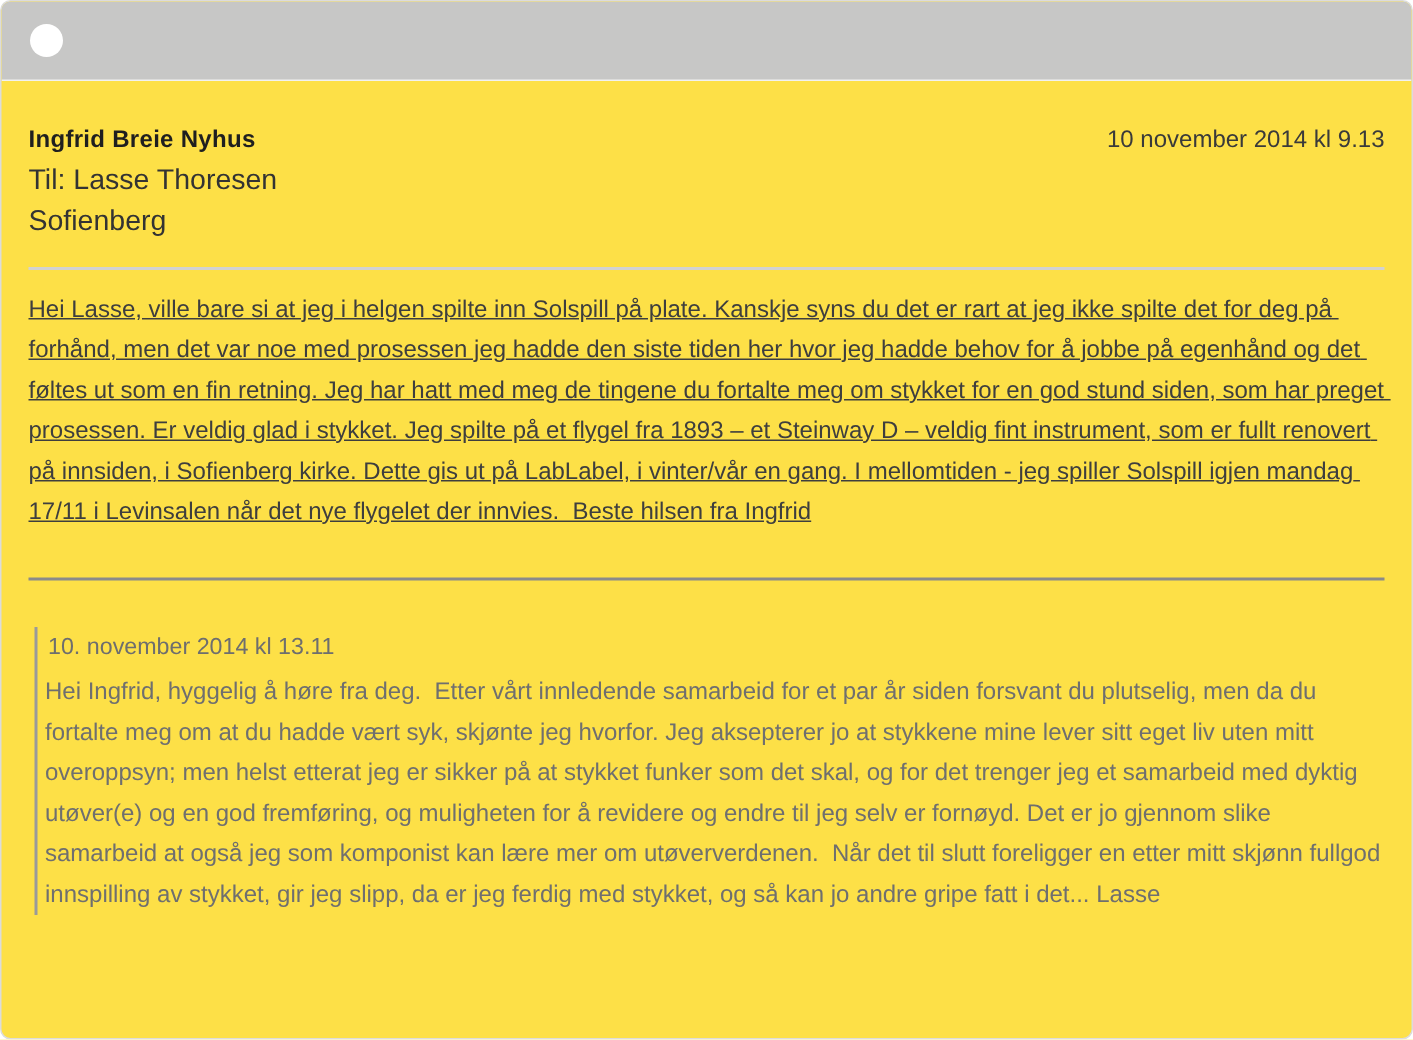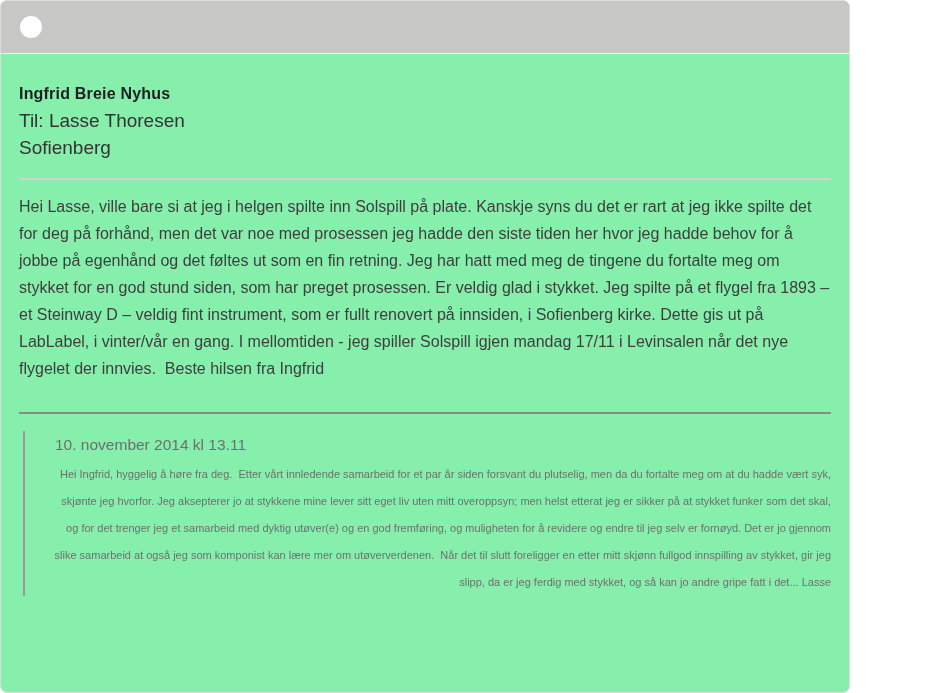--- a/index.html
+++ b/index.html
@@ -1,21 +1,21 @@
 <!DOCTYPE html>
 <html><head>
 <meta charset="utf-8">
 <style>
   html, body { margin: 0; padding: 0; background: #ffffff; }
   .window {
     position: relative;
-    width: 850px;
+    width: 942px;
     height: 693px;
     box-sizing: border-box;
-    background: #86efac;
+    background: #fde047;
     border: 1px solid #dcdcdc;
     border-radius: 7px;
     overflow: hidden;
     font-family: "Liberation Sans", sans-serif;
     -webkit-font-smoothing: antialiased;
   }
   .titlebar {
     height: 52px;
     background: #c7c7c6;
     border-bottom: 1px solid #f1f1f0;
@@ -62,57 +62,58 @@
     border: none;
     border-top: 2px solid #d2d2d2;
     margin: 17px 0 0 0;
   }
   .message-body {
     margin: 13px 0 0 0;
     font-size: 16px;
     line-height: 27px;
     color: #3e3e3e;
     white-space: pre-wrap;
+    text-decoration: underline;
   }
   .hr2 {
     border: none;
     border-top: 2px solid #8a8a8a;
     margin: 30px 0 0 0;
   }
   .quote {
-    margin: 17px 0 0 4px;
-    padding-left: 28px;
+    margin: 31px 0 0 4px;
+    padding-left: 5px;
     border-left: 2px solid #9a9a9a;
   }
   .quote-date {
     font-size: 15.5px;
     color: #6e6e6e;
     line-height: 27px;
     padding-left: 2px;
   }
   .quote-body {
     margin: 3px 0 0 0;
-    font-size: 11px;
+    font-size: 16px;
     line-height: 27px;
     color: #6f6f6f;
     white-space: pre-wrap;
-    text-align: right;
   }
 </style>
 </head>
 <body>
 
 <div class="window">
   <div class="titlebar">
     <div class="window-circle"></div>
   </div>
   <div class="content">
     <div class="header">
       <div class="header-top">
         <span class="sender">Ingfrid Breie Nyhus</span>
+        <span class="msg-date">10 november 2014 kl 9.13</span>
       </div>
       <div class="to-line">Til: Lasse Thoresen</div>
       <div class="subject-line">Sofienberg</div>
     </div>
     <hr class="hr1">
     <p class="message-body">Hei Lasse, ville bare si at jeg i helgen spilte inn Solspill på plate. Kanskje syns du det er rart at jeg ikke spilte det for deg på forhånd, men det var noe med prosessen jeg hadde den siste tiden her hvor jeg hadde behov for å jobbe på egenhånd og det føltes ut som en fin retning. Jeg har hatt med meg de tingene du fortalte meg om stykket for en god stund siden, som har preget prosessen. Er veldig glad i stykket. Jeg spilte på et flygel fra 1893 – et Steinway D – veldig fint instrument, som er fullt renovert på innsiden, i Sofienberg kirke. Dette gis ut på LabLabel, i vinter/vår en gang. I mellomtiden - jeg spiller Solspill igjen mandag 17/11 i Levinsalen når det nye flygelet der innvies.  Beste hilsen fra Ingfrid</p>
     <hr class="hr2">
     <blockquote class="quote">
       <div class="quote-date">10. november 2014 kl 13.11</div>
       <p class="quote-body">Hei Ingfrid, hyggelig å høre fra deg.  Etter vårt innledende samarbeid for et par år siden forsvant du plutselig, men da du fortalte meg om at du hadde vært syk, skjønte jeg hvorfor. Jeg aksepterer jo at stykkene mine lever sitt eget liv uten mitt overoppsyn; men helst etterat jeg er sikker på at stykket funker som det skal, og for det trenger jeg et samarbeid med dyktig utøver(e) og en god fremføring, og muligheten for å revidere og endre til jeg selv er fornøyd. Det er jo gjennom slike samarbeid at også jeg som komponist kan lære mer om utøververdenen.  Når det til slutt foreligger en etter mitt skjønn fullgod innspilling av stykket, gir jeg slipp, da er jeg ferdig med stykket, og så kan jo andre gripe fatt i det... Lasse</p>

